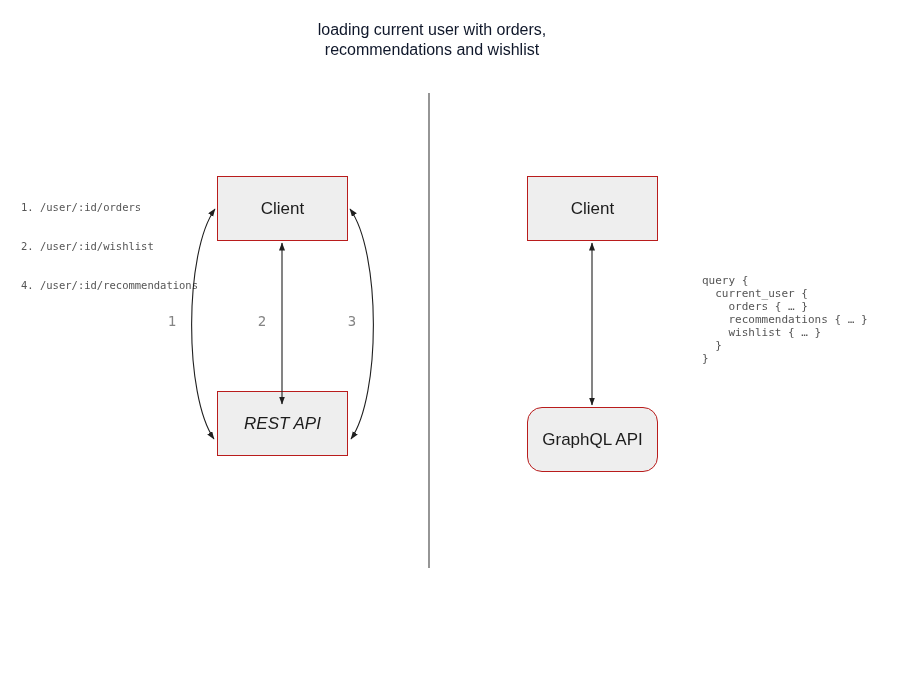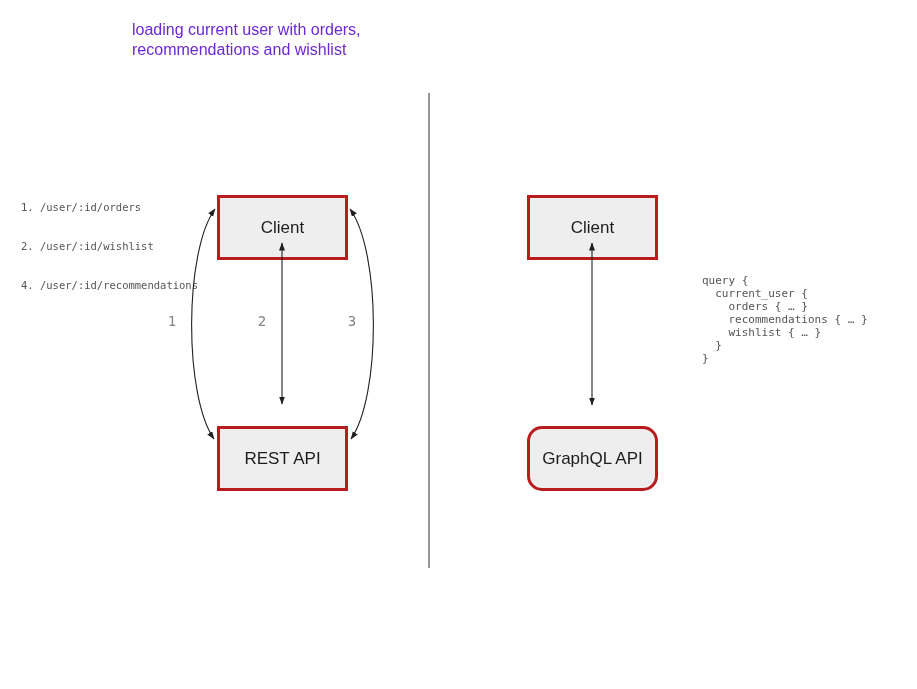--- a/index.html
+++ b/index.html
@@ -13,41 +13,40 @@
     width: 917px;
     height: 689px;
     background: #ffffff;
     overflow: hidden;
   }
   .title {
     position: absolute;
     top: 20px;
     left: 132px;
     width: 600px;
-    text-align: left;
+    text-align: center;
     font-size: 16px;
     line-height: 20px;
-    color: #6d28d9;
+    color: #0f172a;
   }
   .node-box {
     position: absolute;
     width: 131px;
     height: 65px;
     background: #eeeeee;
-    border: 3px solid #b91c1c;
+    border: 1px solid #b91c1c;
     box-sizing: border-box;
     display: flex;
     align-items: center;
     justify-content: center;
     font-size: 17px;
     color: #1c1c1c;
-    margin-top: 19px;
   }
   .box-rest-client  { left: 217px; top: 176px; }
-  .box-rest-api     { left: 217px; top: 407px; }
+  .box-rest-api     { left: 217px; top: 391px; font-style: italic; }
   .box-gql-client   { left: 527px; top: 176px; }
   .box-gql-api      { left: 527px; top: 407px; border-radius: 15px; }
 
   .endpoint-list {
     position: absolute;
     left: 21px;
     top: 175px;
     font-family: "DejaVu Sans Mono", monospace;
     font-size: 10.5px;
     line-height: 13px;

